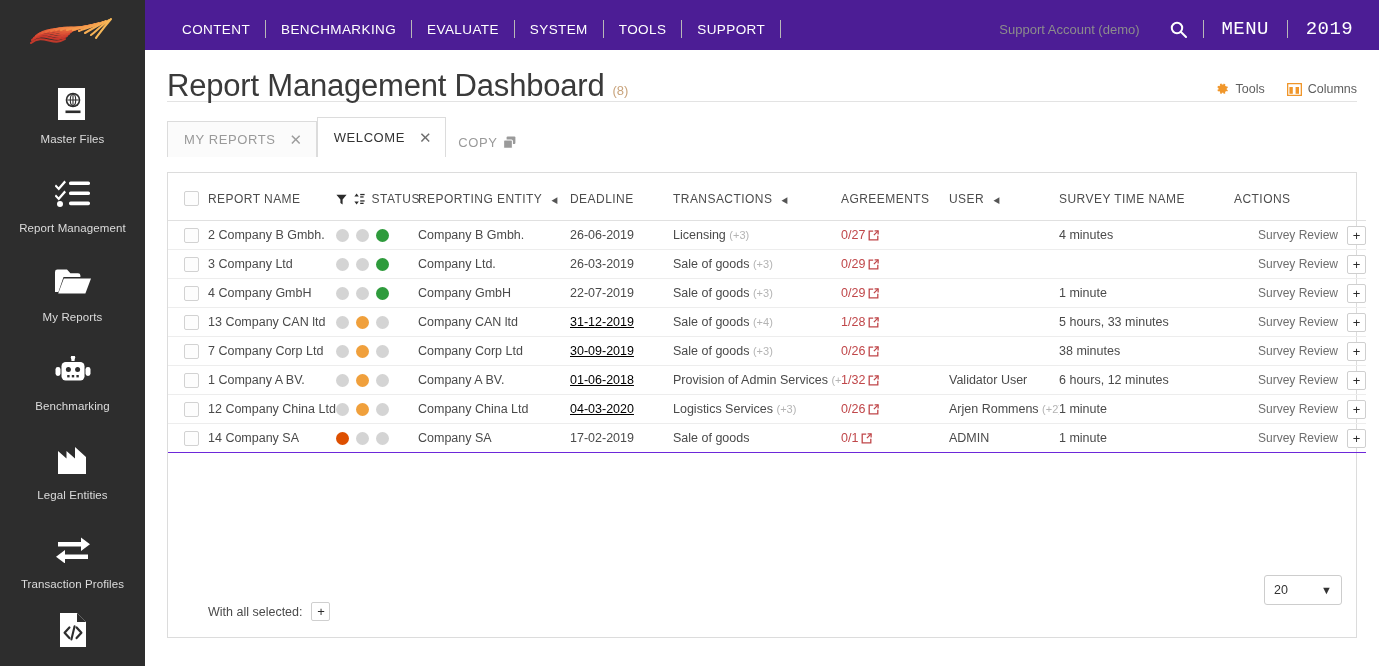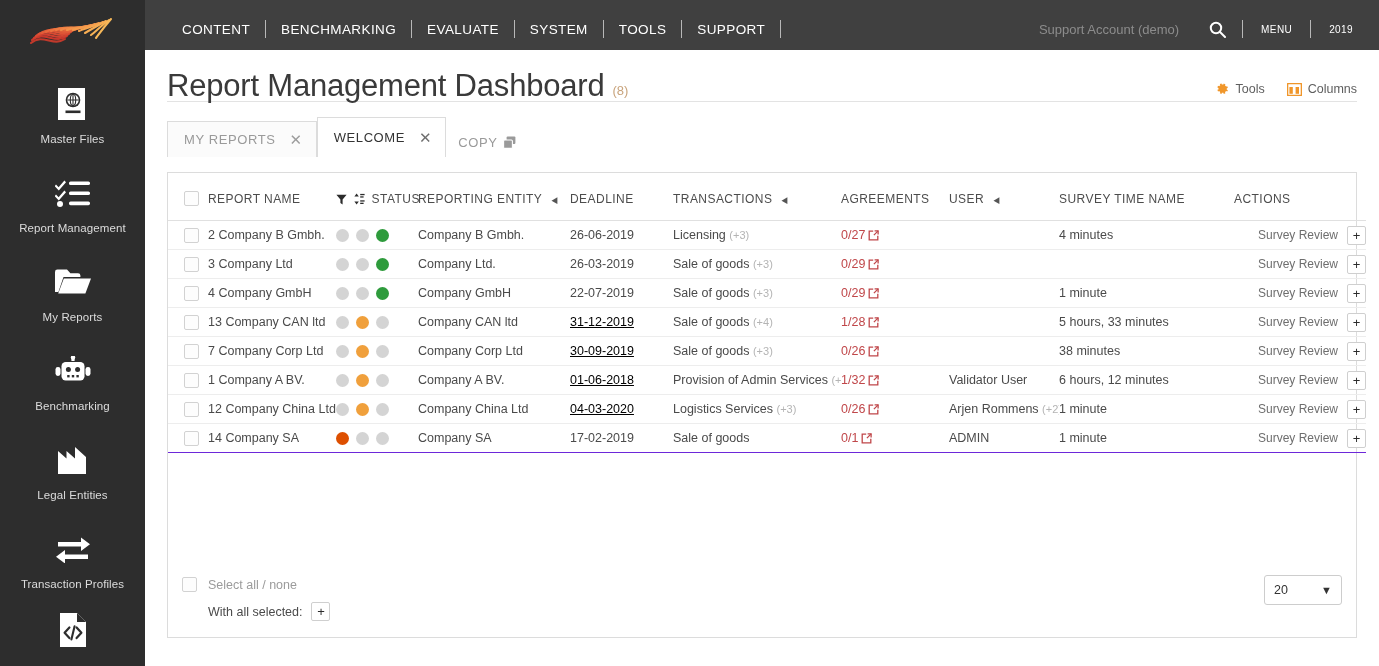--- a/index.html
+++ b/index.html
@@ -37,21 +37,21 @@
     font-size: 11.5px;
     color: #dcdcdc;
     letter-spacing: .1px;
     white-space: nowrap;
   }
 
   
   .topbar {
     position: absolute; left: 145px; top: 0;
     width: 1234px; height: 58px;
-    background: #404040;
+    background: #4c1d95;
     display: flex; align-items: center;
   }
   .topnav { display: flex; align-items: center; margin-left: 22px; }
   .topnav a {
     color: #ffffff;
     font-size: 13.5px;
     letter-spacing: .4px;
     padding: 0 15px;
     text-decoration: none;
     white-space: nowrap;
@@ -60,22 +60,22 @@
   .topright {
     margin-left: auto;
     display: flex; align-items: center;
     padding-right: 12px;
   }
   .topright .acct {
     color: #8c8c8c; font-size: 13px; margin-right: 18px; white-space: nowrap;
   }
   .topright .sep { width: 1px; height: 18px; background: #b8b8b8; margin: 0 4px; }
   .topright .item {
-    color: #ffffff; font-size: 10px; letter-spacing: .4px;
-    padding: 0 14px; white-space: nowrap; text-decoration: none;
+    color: #ffffff; font-size: 19px; letter-spacing: .4px;
+    padding: 0 14px; white-space: nowrap; text-decoration: none; font-family: Liberation Mono, monospace;
   }
   .search-btn { padding: 0 12px; display:flex; align-items:center; cursor: pointer; }
 
   
   .main {
     position: absolute; left: 145px; top: 50px;
     width: 1234px; height: 616px;
     background: #ffffff;
   }
   .page-head {
@@ -716,24 +716,20 @@
                   </svg>
                 </span></td>
               <td class="c-user">ADMIN</td>
               <td class="c-time">1 minute</td>
               <td class="c-act"><span class="survey-link">Survey Review</span><span class="plus-btn">+</span></td>
             </tr>
           </tbody>
       </table>
 
       <div class="panel-footer">
-        <div class="sel-all">
-          <span class="cbx"></span>
-          <span>Select all / none</span>
-        </div>
         <div class="with-sel">
           <span>With all selected:</span>
           <span class="plus-btn">+</span>
         </div>
         <div class="pagesize">
           <span>20</span>
           <span class="cv">▼</span>
         </div>
       </div>
     </div>

